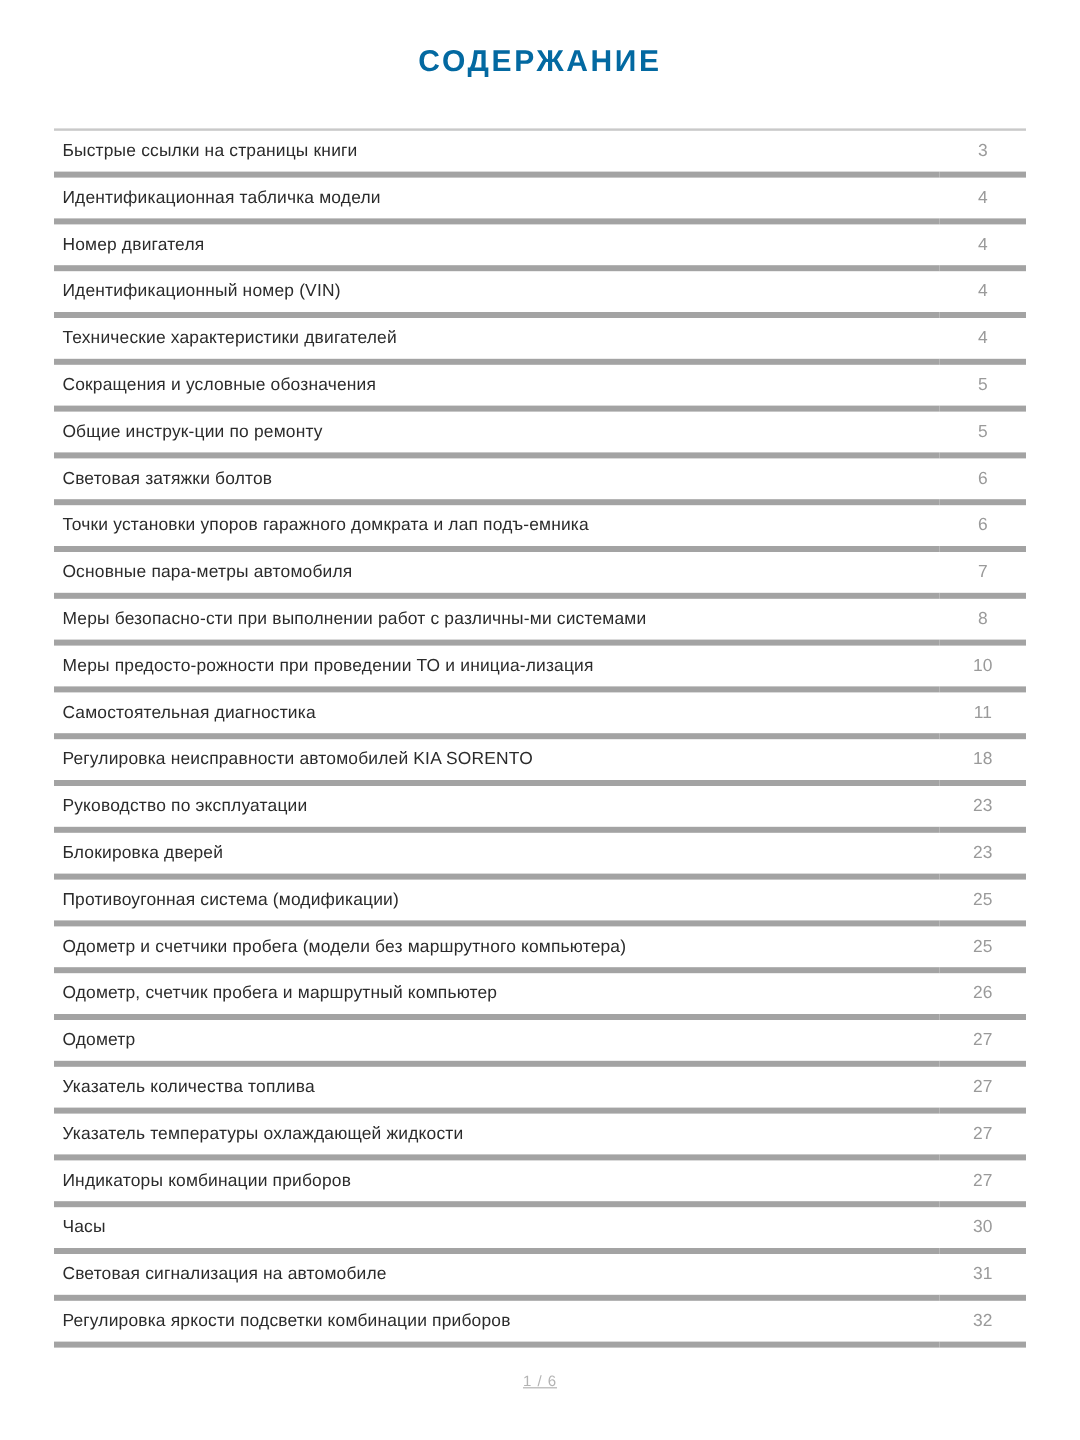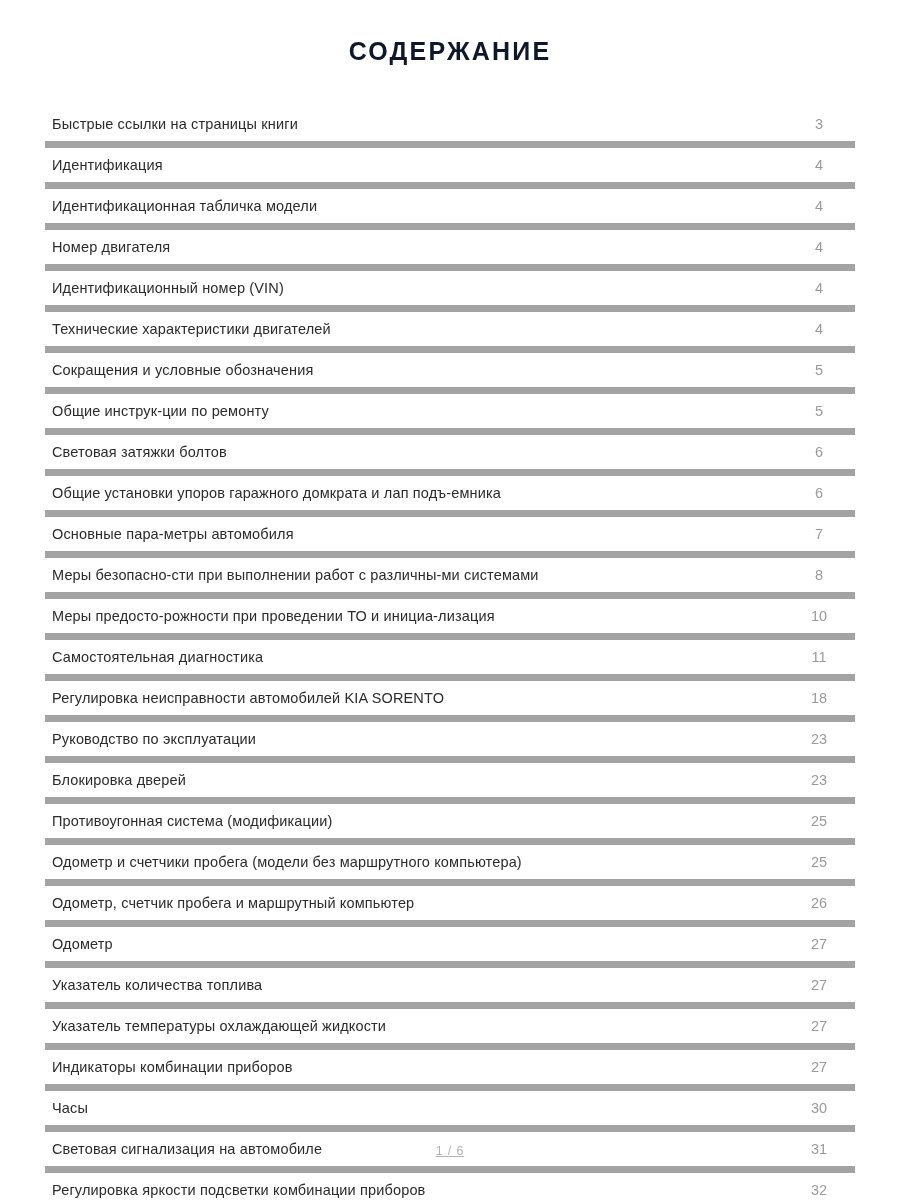--- a/index.html
+++ b/index.html
@@ -29,21 +29,21 @@
 
   
   .doc-title {
     margin: 0;
     padding-top: 38px;
     padding-bottom: 0;
     text-align: center;
     font-size: 25px;
     font-weight: bold;
     letter-spacing: 2.2px;
-    color: #0f172a;
+    color: #0369a1;
     line-height: 1.1;
   }
 
   
   .top-rule {
     margin-top: 41px;
     height: 2px;
     background: #c9c9c9;
     width: 100%;
   }
@@ -52,21 +52,21 @@
   .toc {
     width: 100%;
     border-collapse: collapse;
     table-layout: fixed;
     margin-top: 0;
   }
   .toc tr {
     height: 34px;
   }
   .toc td {
-    border-bottom: 7px solid #a3a3a3;
+    border-bottom: 5px solid #a3a3a3;
     padding: 0;
     vertical-align: middle;
     height: 34px;
   }
   .toc .entry-title {
     font-size: 14.5px;
     color: #2b2b2b;
     letter-spacing: 0.15px;
     white-space: nowrap;
     overflow: hidden;
@@ -103,24 +103,20 @@
 
   <div class="top-rule"></div>
 
   <table class="toc">
     <tbody>
         <tr>
           <td class="entry-title">Быстрые ссылки на страницы книги</td>
           <td class="entry-page">3</td>
         </tr>
         <tr>
-          <td class="entry-title">Идентификация</td>
-          <td class="entry-page">4</td>
-        </tr>
-        <tr>
           <td class="entry-title">Идентификационная табличка модели</td>
           <td class="entry-page">4</td>
         </tr>
         <tr>
           <td class="entry-title">Номер двигателя</td>
           <td class="entry-page">4</td>
         </tr>
         <tr>
           <td class="entry-title">Идентификационный номер (VIN)</td>
           <td class="entry-page">4</td>
@@ -135,21 +131,21 @@
         </tr>
         <tr>
           <td class="entry-title">Общие инструк-ции по ремонту</td>
           <td class="entry-page">5</td>
         </tr>
         <tr>
           <td class="entry-title">Световая затяжки болтов</td>
           <td class="entry-page">6</td>
         </tr>
         <tr>
-          <td class="entry-title">Общие установки упоров гаражного домкрата и лап подъ-емника</td>
+          <td class="entry-title">Точки установки упоров гаражного домкрата и лап подъ-емника</td>
           <td class="entry-page">6</td>
         </tr>
         <tr>
           <td class="entry-title">Основные пара-метры автомобиля</td>
           <td class="entry-page">7</td>
         </tr>
         <tr>
           <td class="entry-title">Меры безопасно-сти при выполнении работ с различны-ми системами</td>
           <td class="entry-page">8</td>
         </tr>

